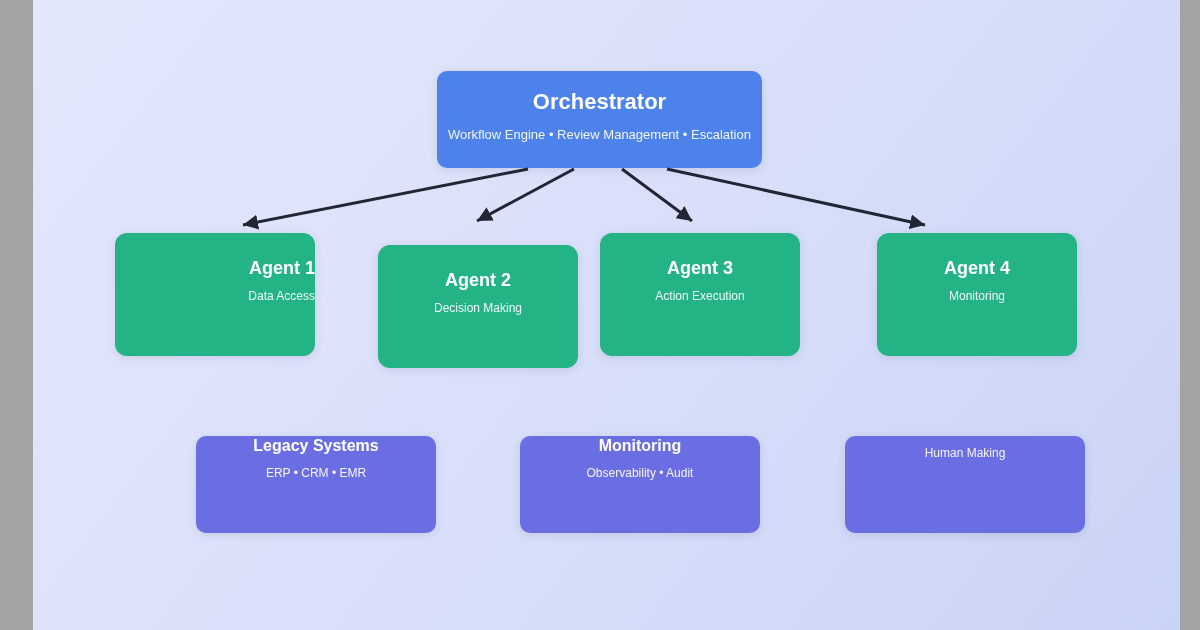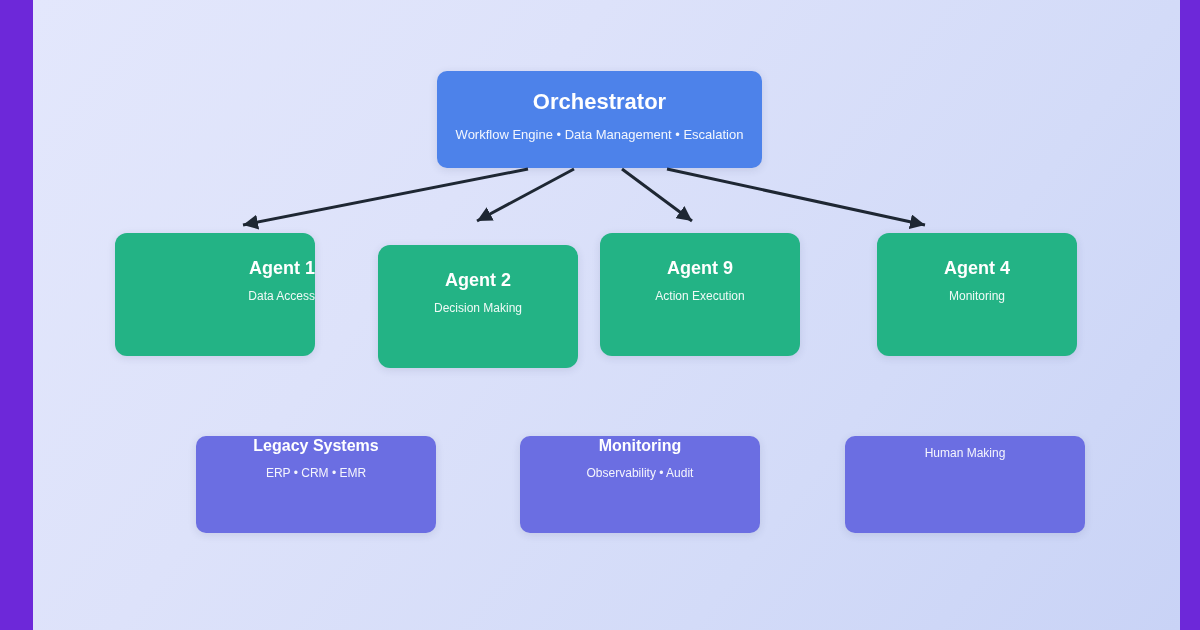--- a/index.html
+++ b/index.html
@@ -8,21 +8,21 @@
     width: 1200px;
     height: 630px;
     background: #ffffff;
     overflow: hidden;
     font-family: "Liberation Sans", sans-serif;
   }
   .canvas {
     position: relative;
     width: 1200px;
     height: 630px;
-    background: #6d28d9;
+    background: #a3a3a3;
   }
   .panel {
     position: absolute;
     left: 33px;
     top: 0;
     width: 1147px;
     height: 630px;
     background: linear-gradient(128deg, #e3e7fc 0%, #dde2fa 35%, #d3dbf8 70%, #c9d3f6 100%);
   }
   .box {
@@ -90,33 +90,33 @@
 </style>
 </head>
 <body>
 
 <div class="canvas">
 
   <div class="panel"></div>
 
   <div class="box orchestrator">
     <div class="title">Orchestrator</div>
-    <div class="subtitle">Workflow Engine • Data Management • Escalation</div>
+    <div class="subtitle">Workflow Engine • Review Management • Escalation</div>
   </div>
 
   <div class="box agent agent-1">
     <div class="title">Agent 1</div>
     <div class="subtitle">Data Access</div>
   </div>
   <div class="box agent agent-2">
     <div class="title">Agent 2</div>
     <div class="subtitle">Decision Making</div>
   </div>
   <div class="box agent agent-3">
-    <div class="title">Agent 9</div>
+    <div class="title">Agent 3</div>
     <div class="subtitle">Action Execution</div>
   </div>
   <div class="box agent agent-4">
     <div class="title">Agent 4</div>
     <div class="subtitle">Monitoring</div>
   </div>
 
   <div class="box support support-1">
     <div class="title">Legacy Systems</div>
     <div class="subtitle">ERP • CRM • EMR</div>

